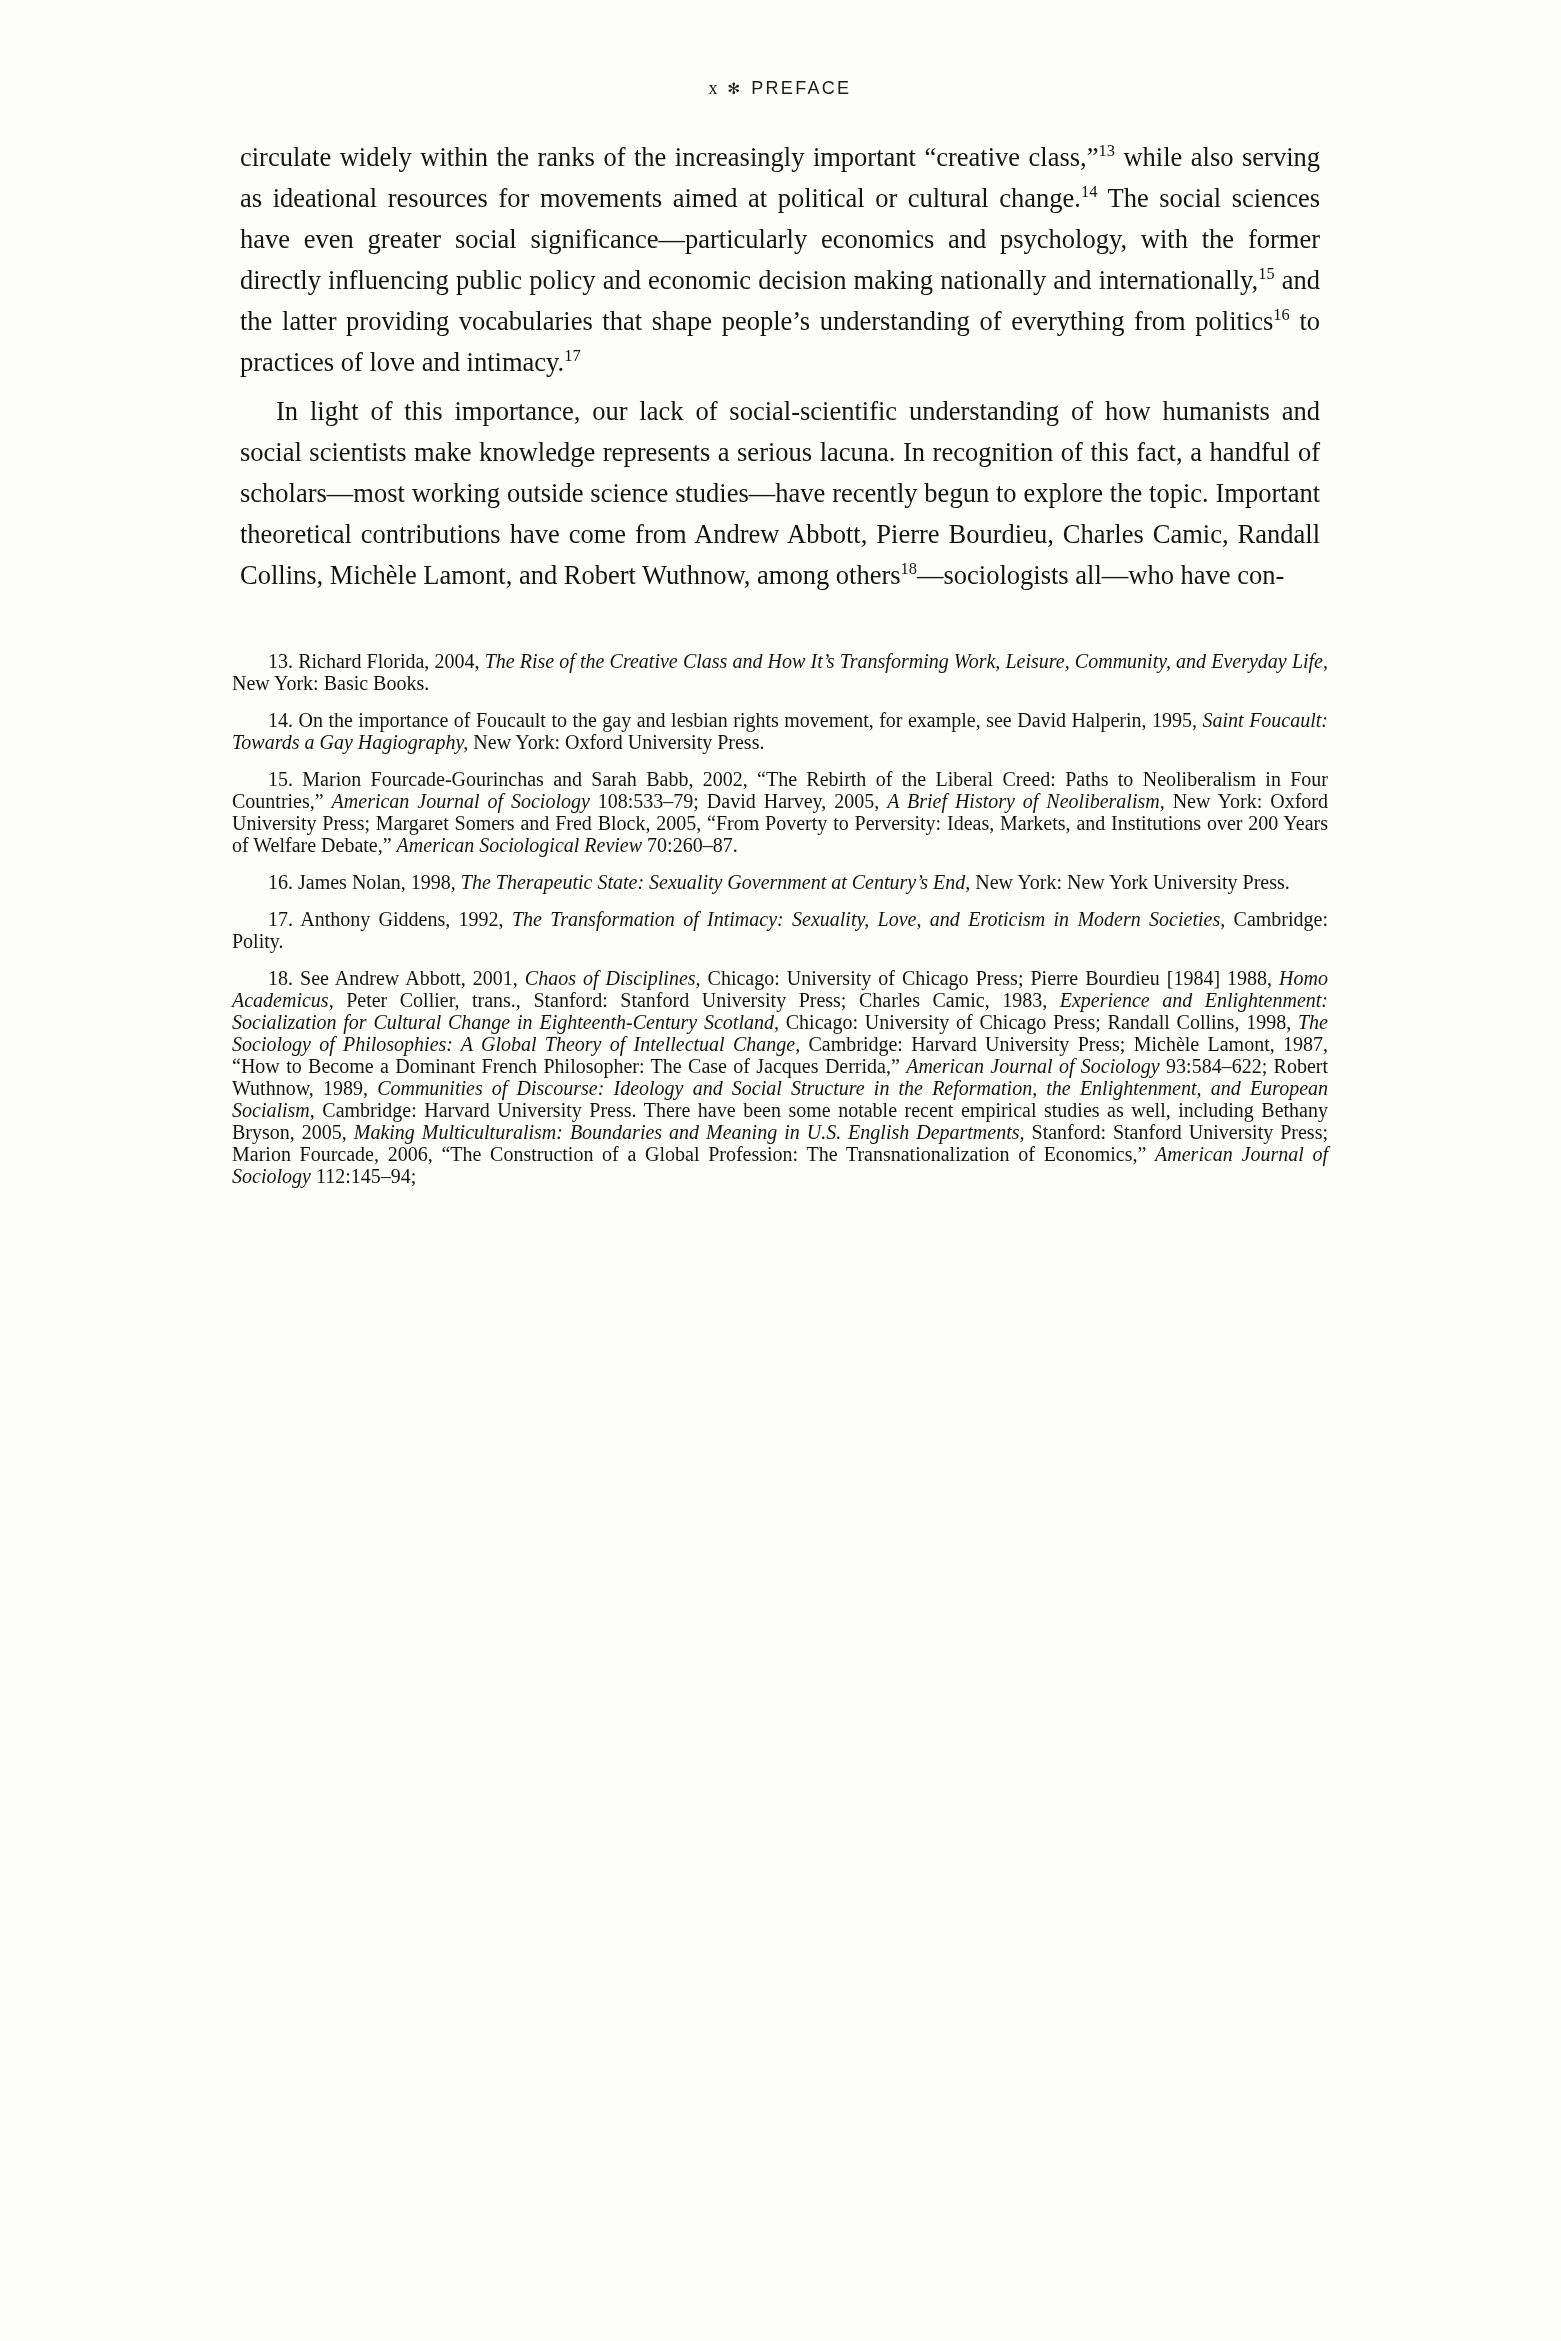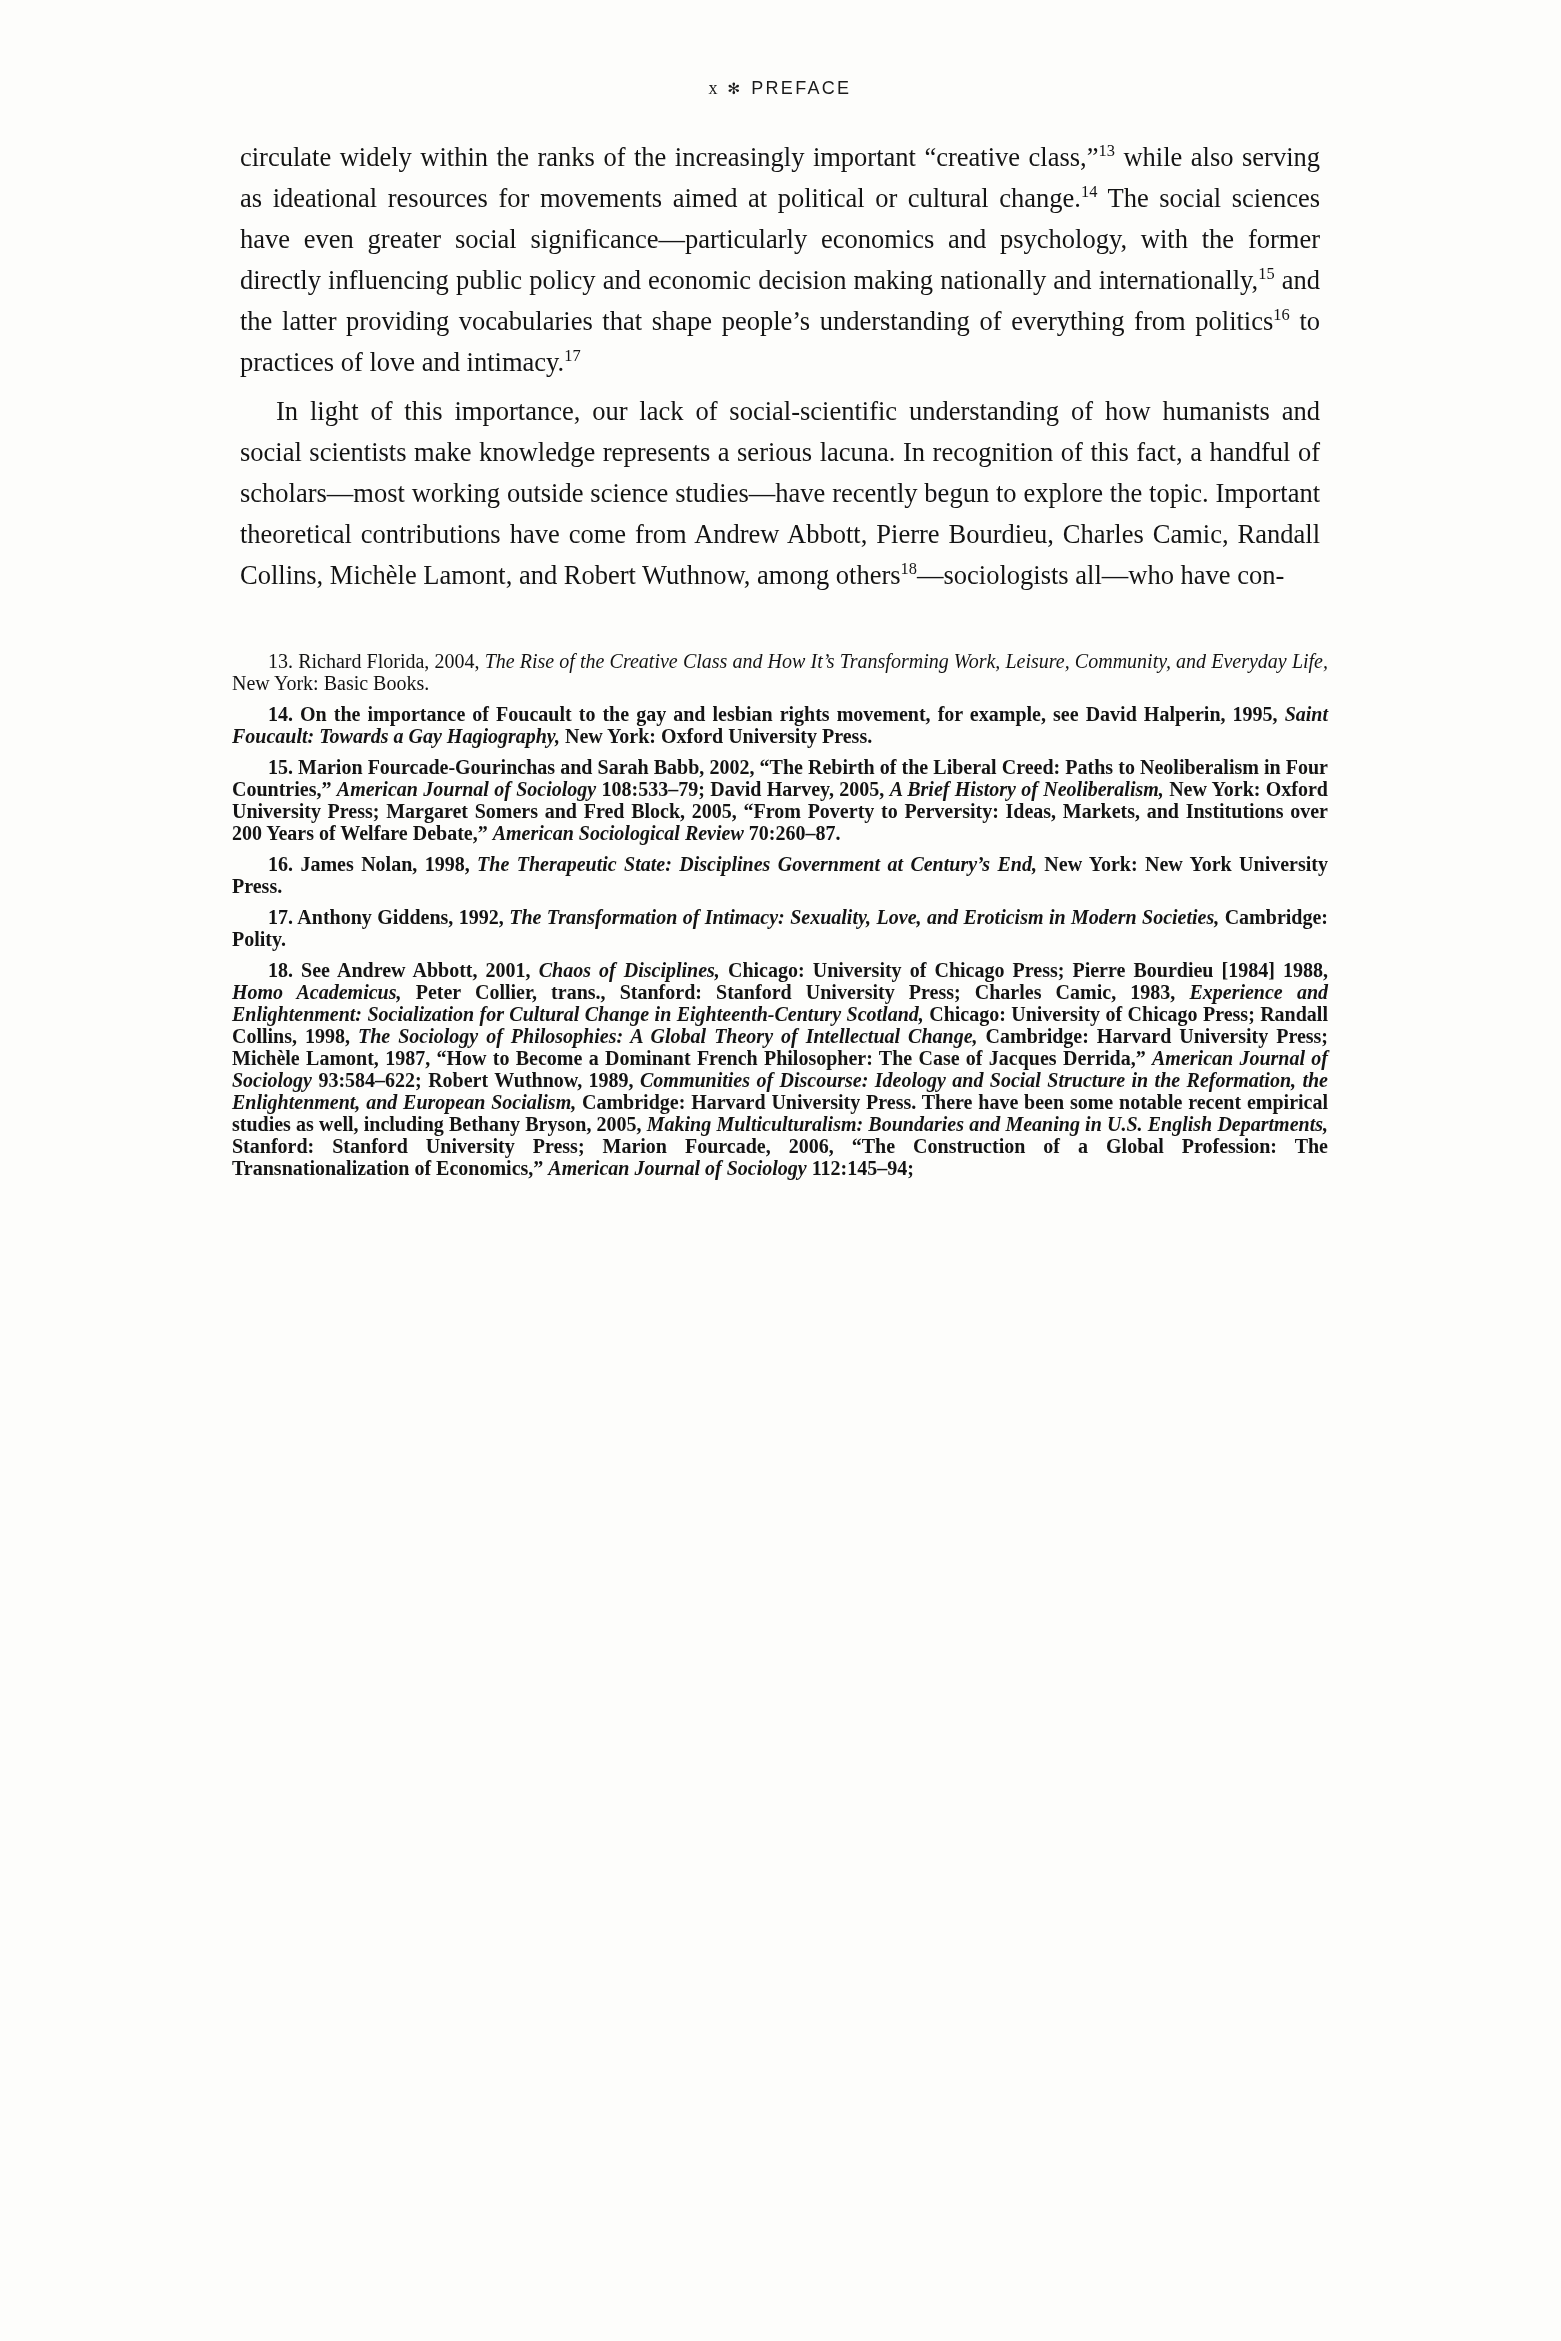--- a/index.html
+++ b/index.html
@@ -66,22 +66,21 @@
   }
   .notes p {
     margin: 0;
     font-size: 20px;
     line-height: 22px;
     text-align: justify;
     text-indent: 36px;
     color: #141414;
   }
   .notes p + p {
-    margin-top: 9px;
-    font-weight: bold;
+    margin-top: 15px;
   }
   i, em {
     font-style: italic;
   }
 </style>
 </head>
 <body>
 
 <div class="page">
 
@@ -93,20 +92,20 @@
 
     <div class="body-text">
       <p>circulate widely within the ranks of the increasingly important “creative class,”<sup>13</sup> while also serving as ideational resources for movements aimed at political or cultural change.<sup>14</sup> The social sciences have even greater social significance—particularly economics and psychology, with the former directly influencing public policy and economic decision making nationally and internationally,<sup>15</sup> and the latter providing vocabularies that shape people’s understanding of everything from politics<sup>16</sup> to practices of love and intimacy.<sup>17</sup></p>
       <p class="indent">In light of this importance, our lack of social-scientific understanding of how humanists and social scientists make knowledge represents a serious lacuna. In recognition of this fact, a handful of scholars—most working outside science studies—have recently begun to explore the topic. Important theoretical contributions have come from Andrew Abbott, Pierre Bourdieu, Charles Camic, Randall Collins, Michèle Lamont, and Robert Wuthnow, among others<sup>18</sup>—sociologists all—who have con-</p>
     </div>
 
     <div class="notes">
       <p>13. Richard Florida, 2004, <i>The Rise of the Creative Class and How It’s Transforming Work, Leisure, Community, and Everyday Life,</i> New York: Basic Books.</p>
       <p>14. On the importance of Foucault to the gay and lesbian rights movement, for example, see David Halperin, 1995, <i>Saint Foucault: Towards a Gay Hagiography,</i> New York: Oxford University Press.</p>
       <p>15. Marion Fourcade-Gourinchas and Sarah Babb, 2002, “The Rebirth of the Liberal Creed: Paths to Neoliberalism in Four Countries,” <i>American Journal of Sociology</i> 108:533–79; David Harvey, 2005, <i>A Brief History of Neoliberalism,</i> New York: Oxford University Press; Margaret Somers and Fred Block, 2005, “From Poverty to Perversity: Ideas, Markets, and Institutions over 200 Years of Welfare Debate,” <i>American Sociological Review</i> 70:260–87.</p>
-      <p>16. James Nolan, 1998, <i>The Therapeutic State: Disciplines Government at Century’s End,</i> New York: New York University Press.</p>
+      <p>16. James Nolan, 1998, <i>The Therapeutic State: Sexuality Government at Century’s End,</i> New York: New York University Press.</p>
       <p>17. Anthony Giddens, 1992, <i>The Transformation of Intimacy: Sexuality, Love, and Eroticism in Modern Societies,</i> Cambridge: Polity.</p>
       <p>18. See Andrew Abbott, 2001, <i>Chaos of Disciplines,</i> Chicago: University of Chicago Press; Pierre Bourdieu [1984] 1988, <i>Homo Academicus,</i> Peter Collier, trans., Stanford: Stanford University Press; Charles Camic, 1983, <i>Experience and Enlightenment: Socialization for Cultural Change in Eighteenth-Century Scotland,</i> Chicago: University of Chicago Press; Randall Collins, 1998, <i>The Sociology of Philosophies: A Global Theory of Intellectual Change,</i> Cambridge: Harvard University Press; Michèle Lamont, 1987, “How to Become a Dominant French Philosopher: The Case of Jacques Derrida,” <i>American Journal of Sociology</i> 93:584–622; Robert Wuthnow, 1989, <i>Communities of Discourse: Ideology and Social Structure in the Reformation, the Enlightenment, and European Socialism,</i> Cambridge: Harvard University Press. There have been some notable recent empirical studies as well, including Bethany Bryson, 2005, <i>Making Multiculturalism: Boundaries and Meaning in U.S. English Departments,</i> Stanford: Stanford University Press; Marion Fourcade, 2006, “The Construction of a Global Profession: The Transnationalization of Economics,” <i>American Journal of Sociology</i> 112:145–94;</p>
     </div>
 
   </div>
 </div>
 
 
 </body></html>

